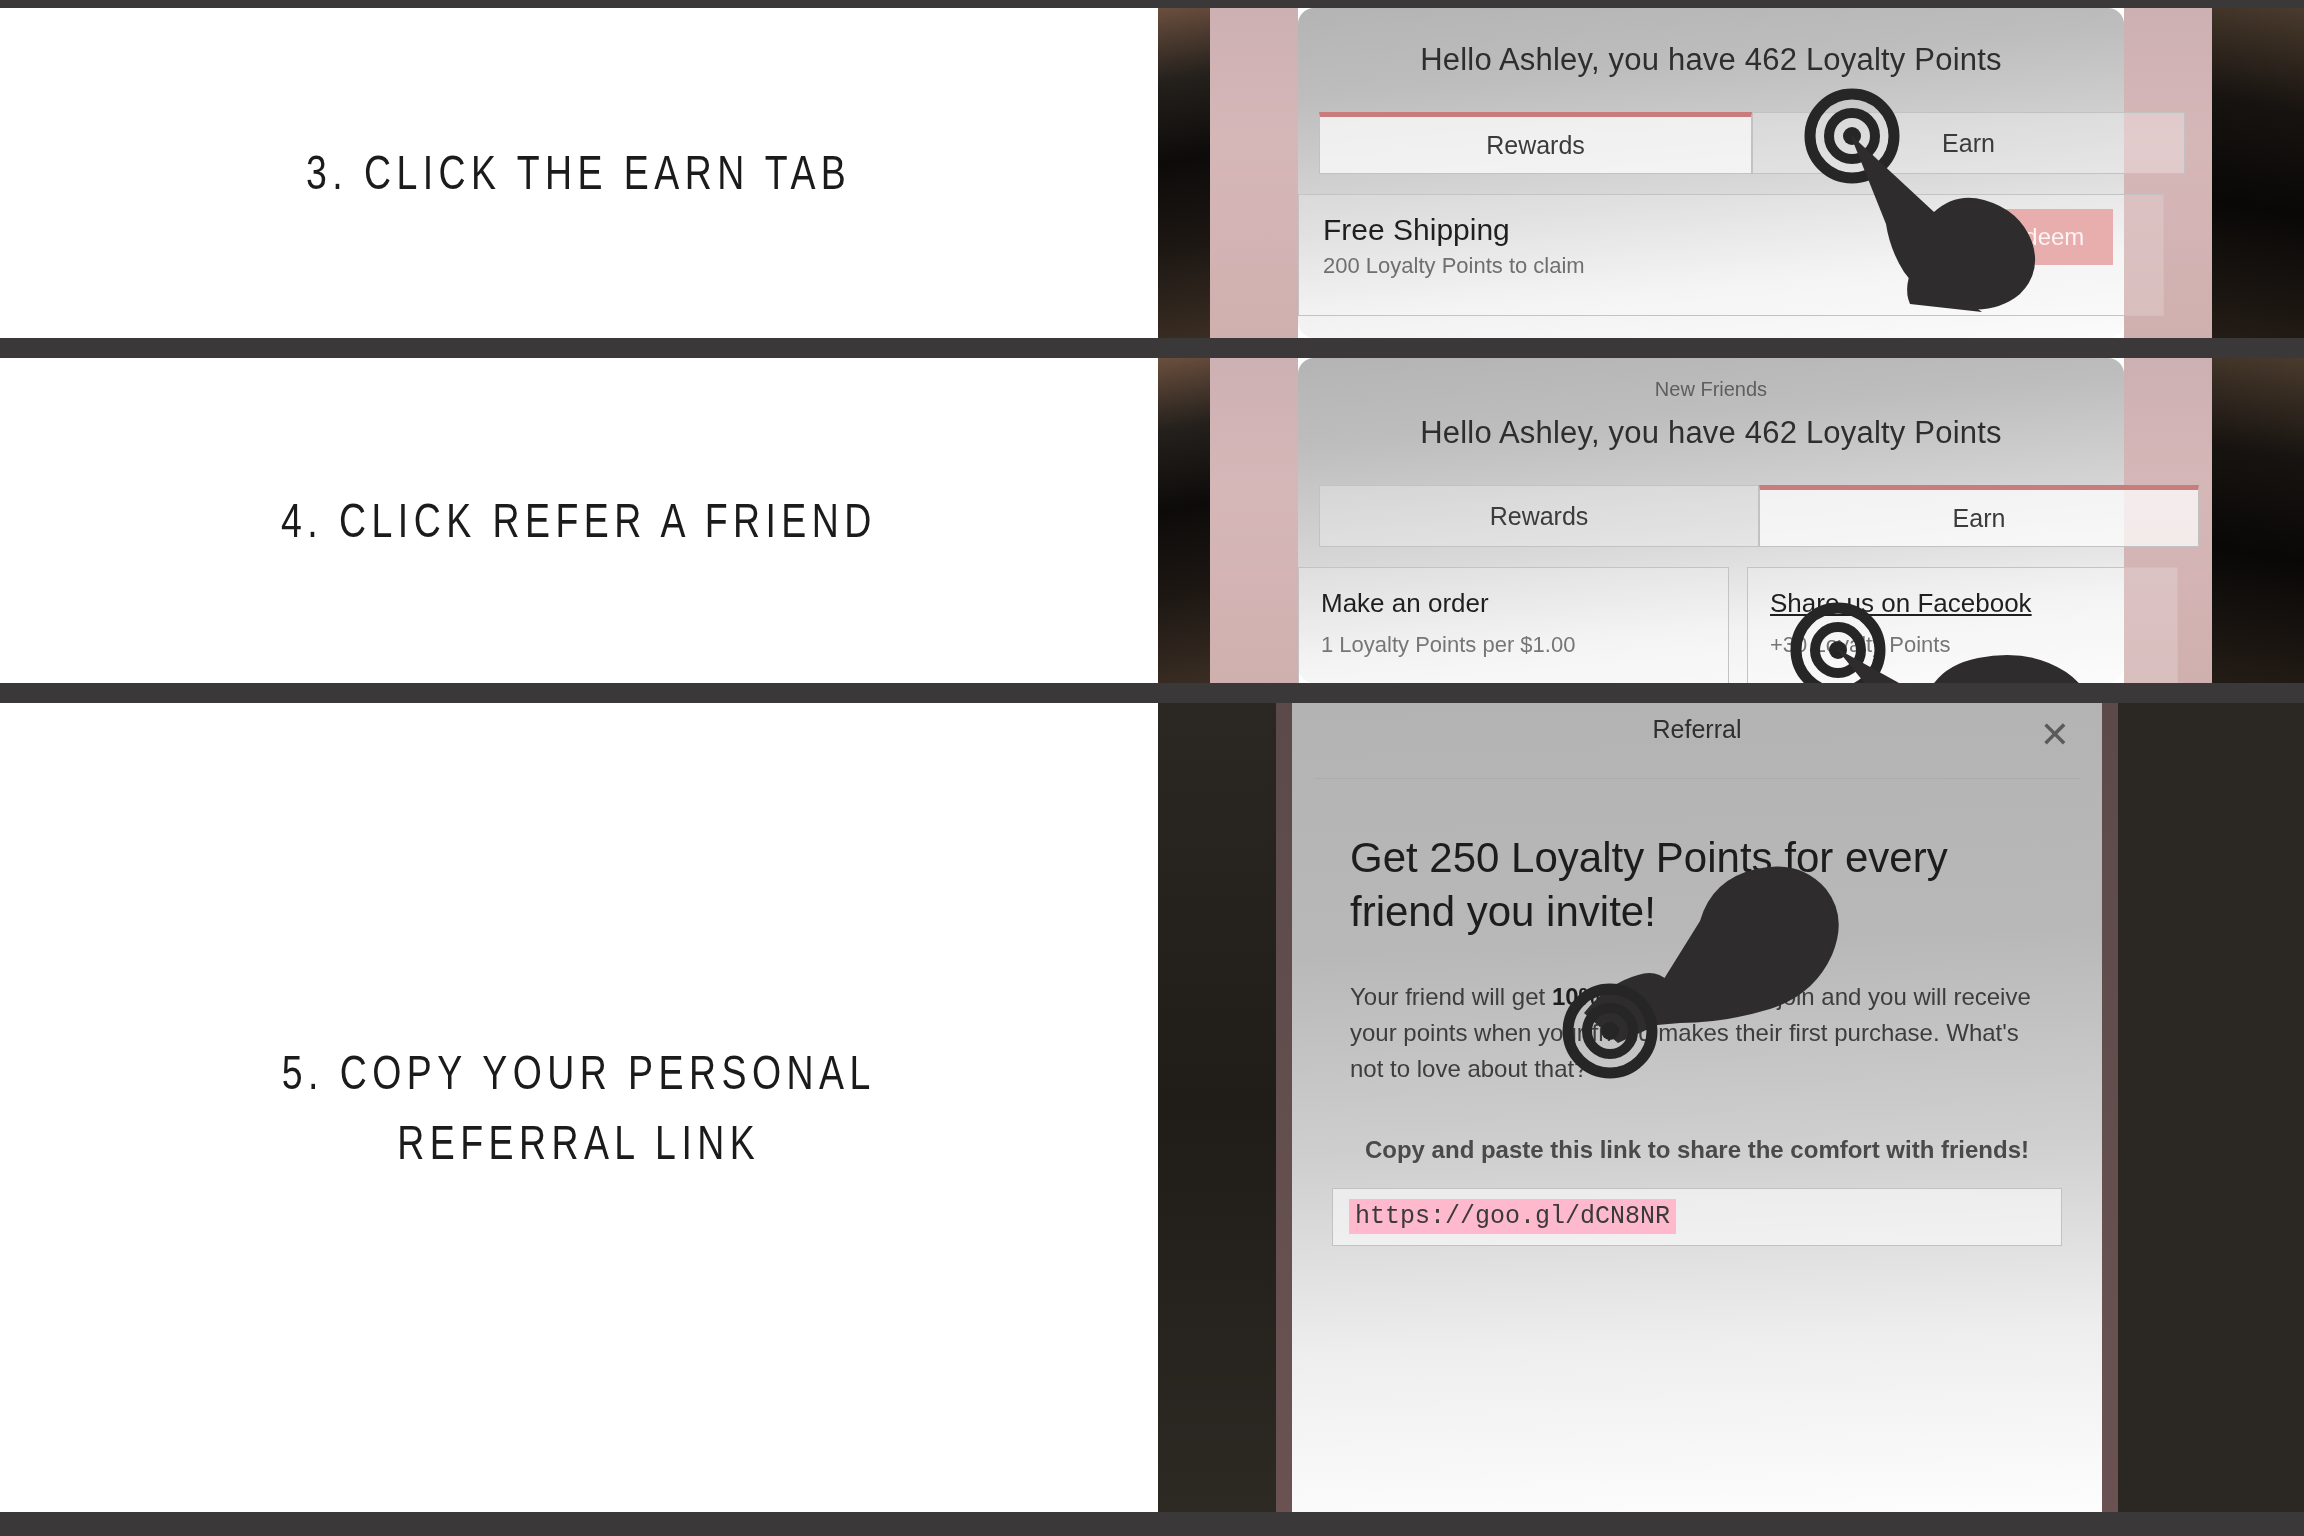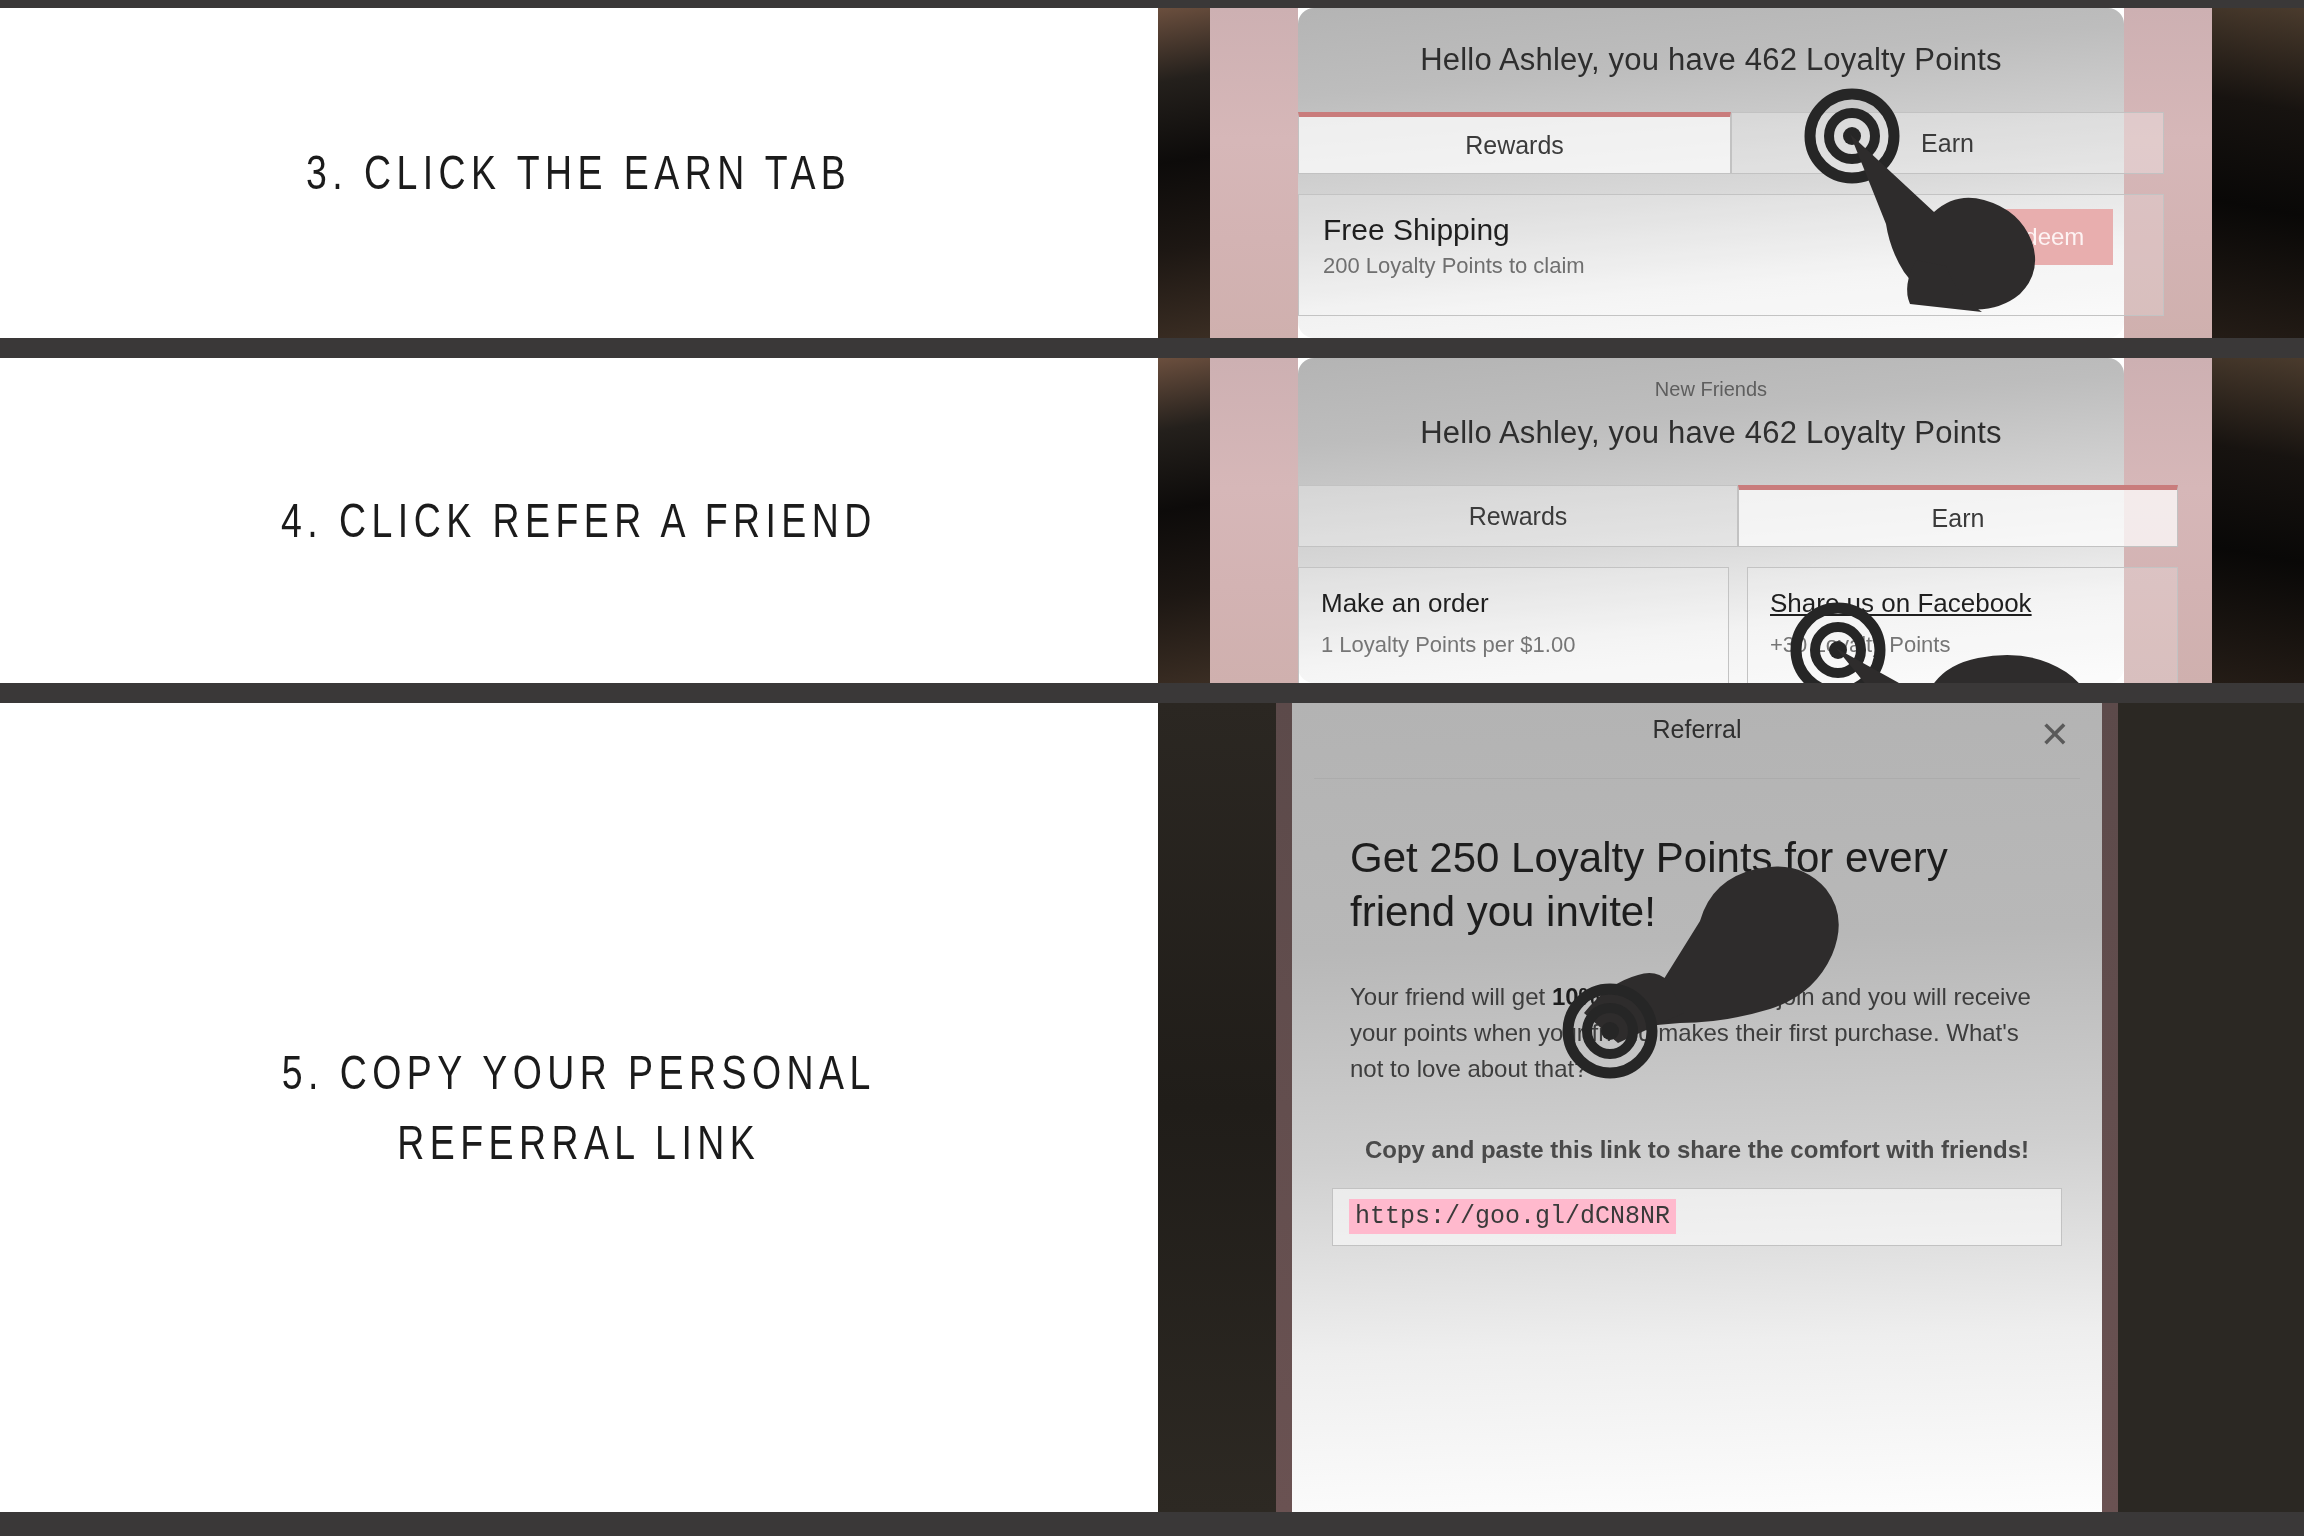--- a/index.html
+++ b/index.html
@@ -35,21 +35,21 @@
 
   .appcard{position:absolute;top:0;bottom:0;left:140px;right:180px;
       background:linear-gradient(175deg,#b4b4b4 0%,#bdbdbd 22%,#d9d9d9 55%,#f2f2f2 78%,#fbfbfb 100%);border-radius:16px;}
 
   .app-inner{position:absolute;left:0;right:0;top:0;}
 
   .greeting{text-align:center;font-size:31px;color:#2e2e2e;font-weight:400;letter-spacing:.2px;}
   .newfriends{text-align:center;font-size:20px;color:#5e5e5e;font-weight:400;}
 
   
-  .tabs{display:flex;margin:0 auto;}
+  .tabs{display:flex;margin:0 auto;padding-left:21px;}
   .tab{flex:1;height:62px;display:flex;align-items:center;justify-content:center;
       font-size:25px;color:#3b3b3b;border:1px solid #c2c2c2;box-sizing:border-box;background:rgba(255,255,255,.28);}
   .tab.active{border-top:5px solid #c97c7c;background:rgba(255,255,255,.72);}
 
   
   .reward{border:1px solid #c3c3c3;box-sizing:border-box;position:relative;
       background:rgba(255,255,255,.18);}
   .reward .title{position:absolute;font-size:30px;color:#1f1f1f;}
   .reward .sub{position:absolute;font-size:22px;color:#6f6f6f;}
   .redeem{position:absolute;display:flex;align-items:center;justify-content:center;

